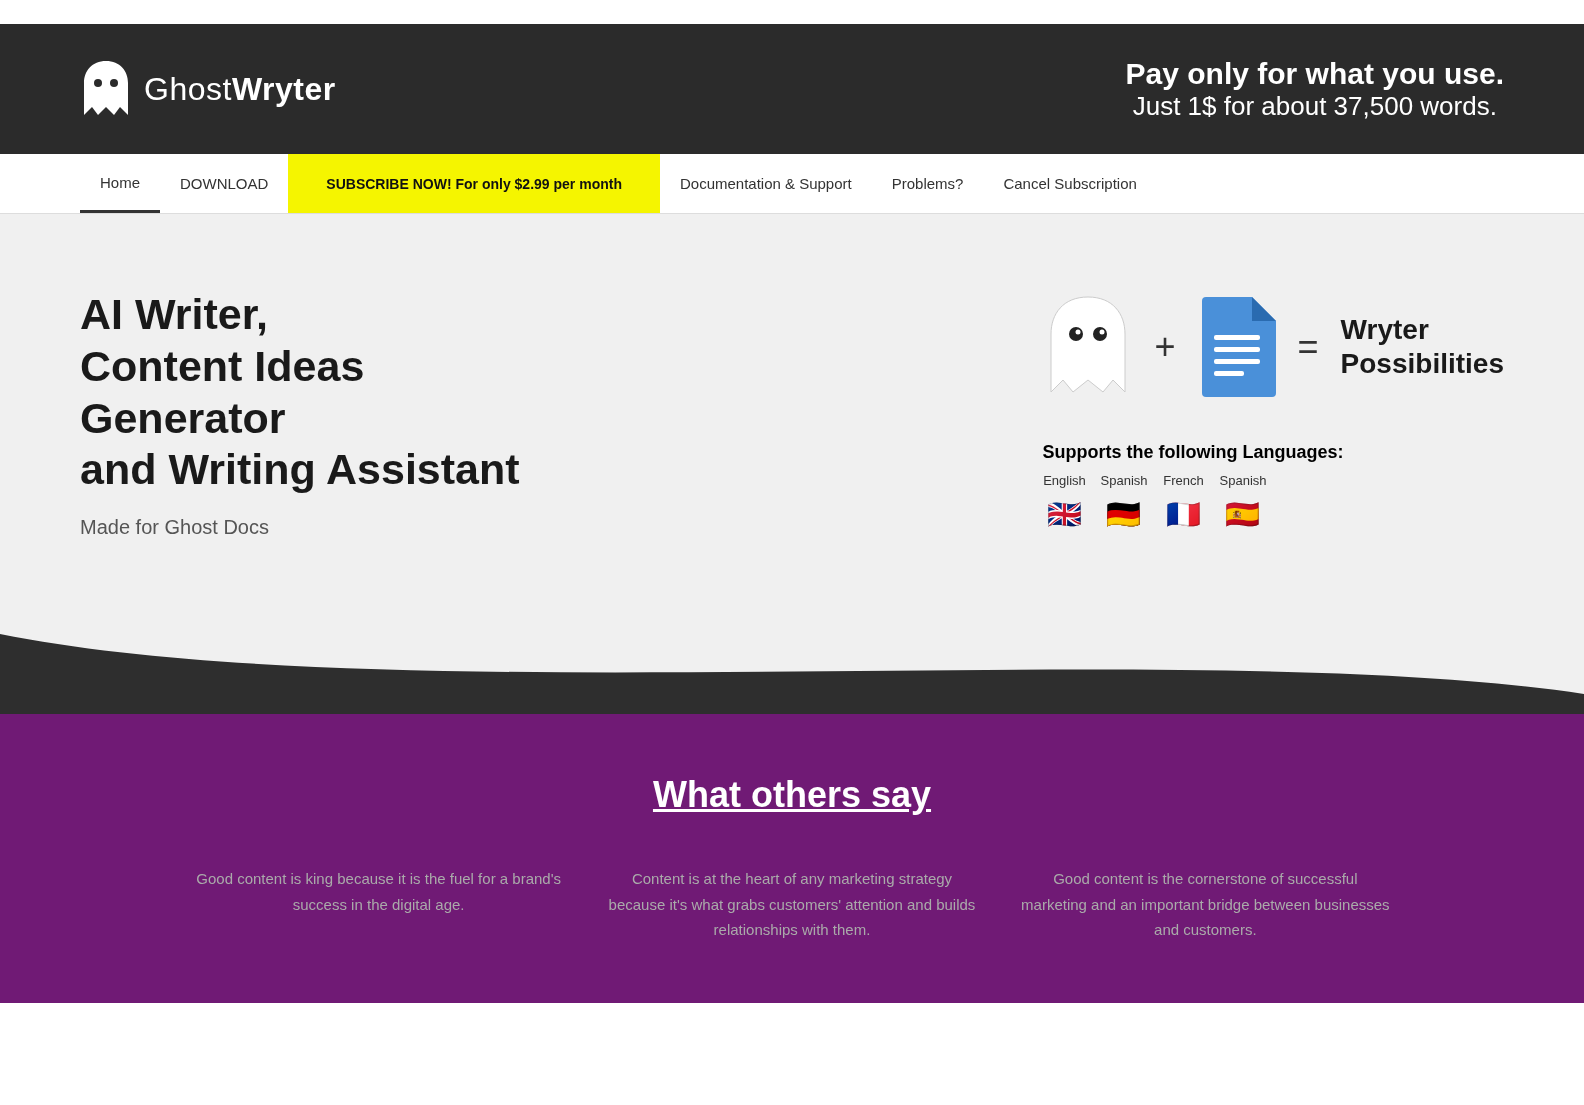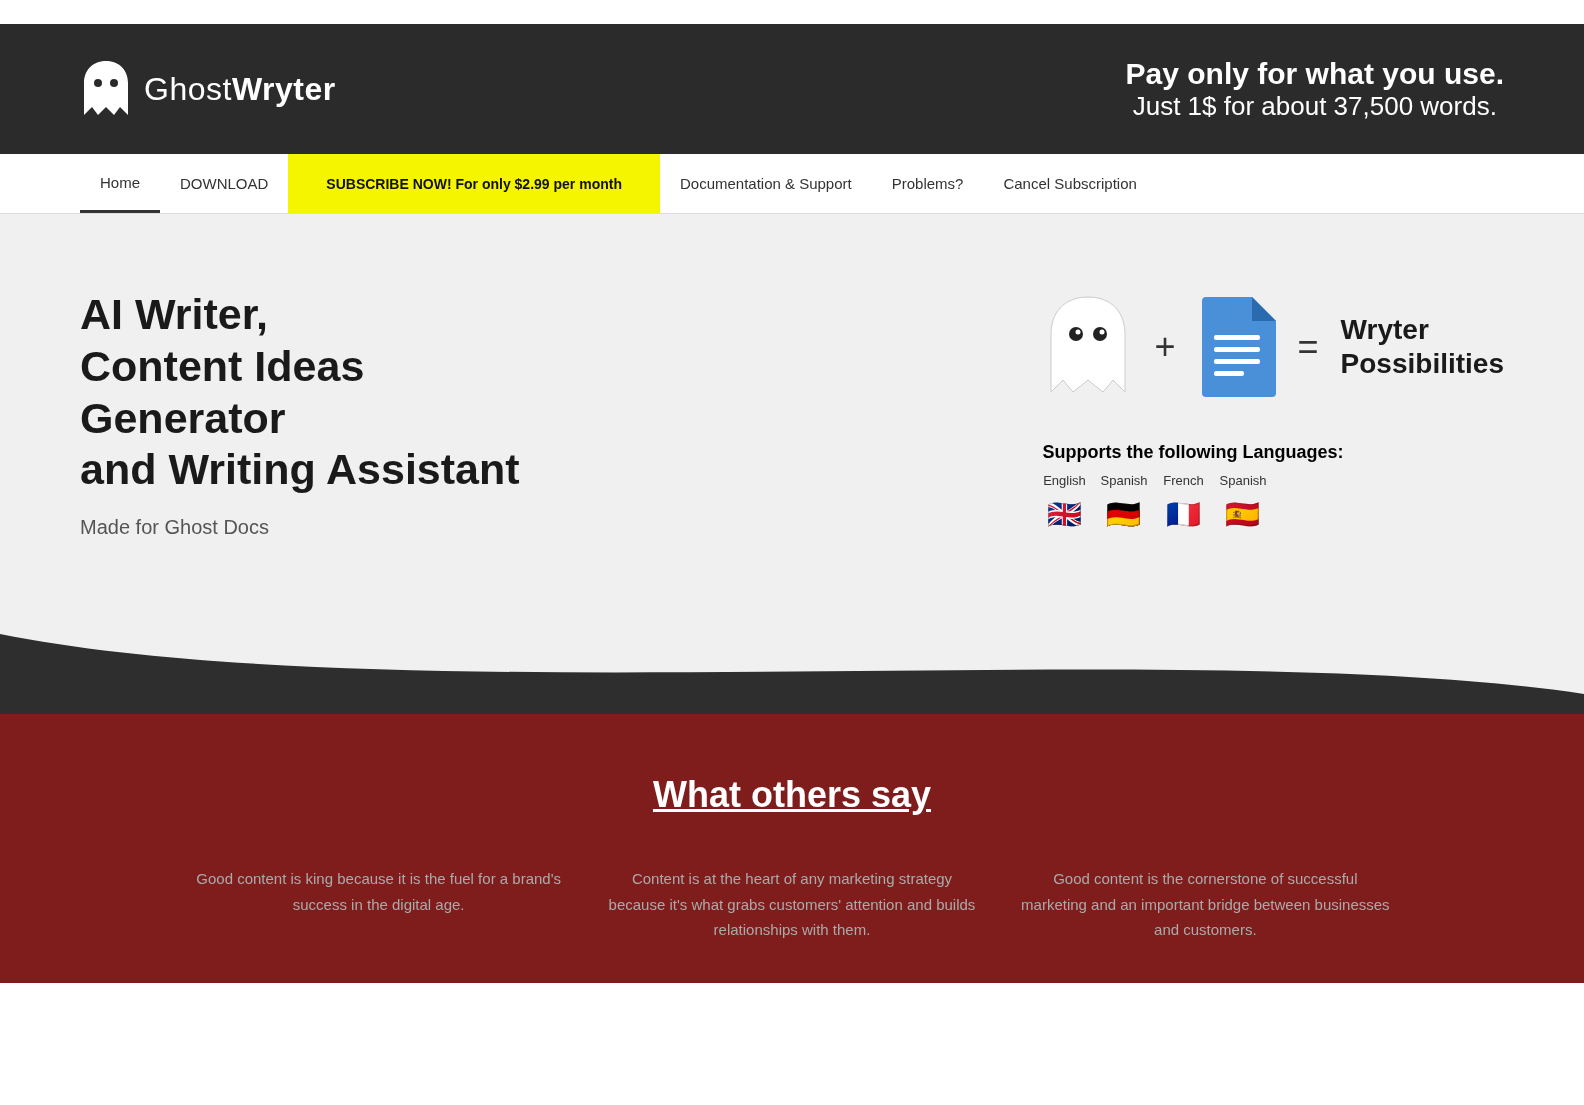--- a/index.html
+++ b/index.html
@@ -161,22 +161,22 @@
       border-radius: 50%;
       overflow: hidden;
       display: flex;
       align-items: center;
       justify-content: center;
       font-size: 28px;
     }
 
     
     .testimonials {
-      background-color: #7f1d1d;
-      padding: 60px 80px 40px;
+      background-color: #701a75;
+      padding: 60px 80px 60px;
     }
     .testimonials-title {
       text-align: center;
       color: white;
       font-size: 36px;
       font-weight: 700;
       text-decoration: underline;
       margin-bottom: 50px;
     }
     .testimonials-grid {

